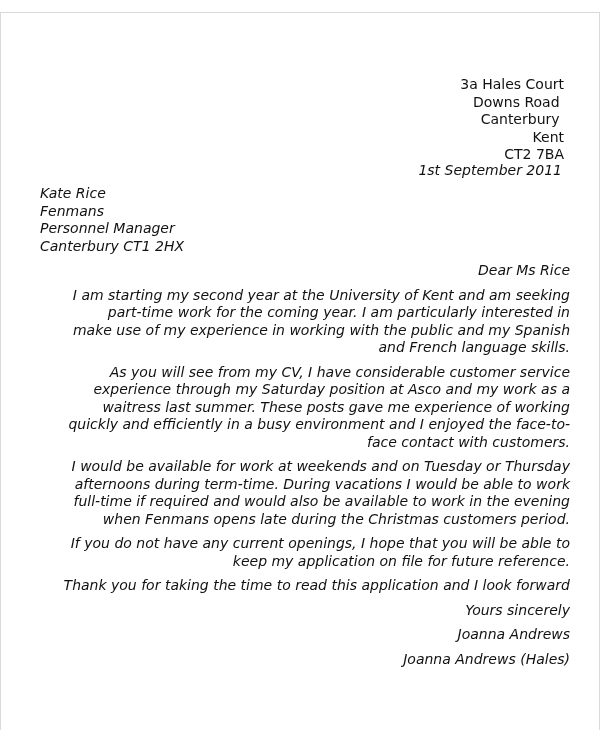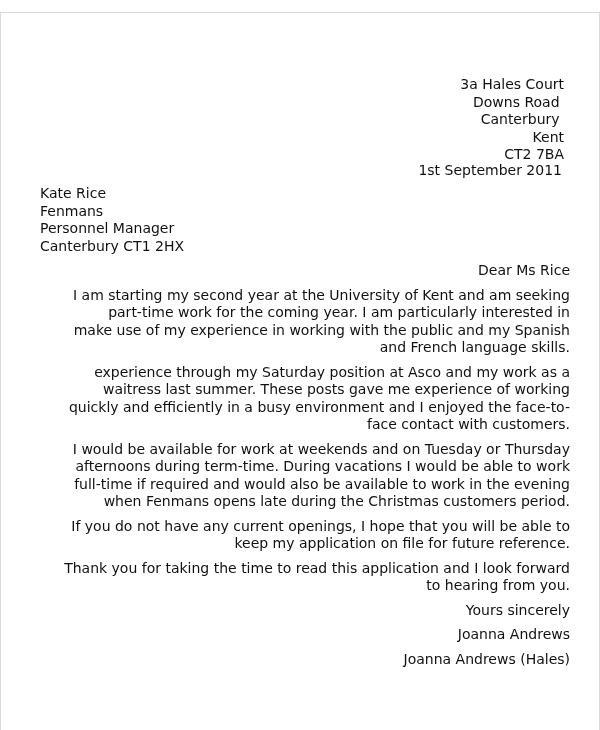--- a/index.html
+++ b/index.html
@@ -31,26 +31,28 @@
       right: 35px;
       top: 63px;
       text-align: right;
     }
     .sender div { white-space: pre; }
     .date {
       position: absolute;
       right: 37px;
       top: 149px;
       white-space: nowrap;
+      font-style: italic;
     }
     .body {
       position: absolute;
       left: 39px;
       top: 172px;
       width: 530px;
+      font-style: italic;
     }
     .recipient div { white-space: nowrap; }
     .para {
       margin-top: 7px;
       text-align: right;
     }
     .para .line {
       display: block;
       white-space: nowrap;
     }
@@ -81,40 +83,40 @@
     <div class="para">Dear Ms Rice</div>
 
     <div class="para">
       <span class="line">I am starting my second year at the University of Kent and am seeking</span>
       <span class="line">part-time work for the coming year. I am particularly interested in</span>
       <span class="line">make use of my experience in working with the public and my Spanish</span>
       <span class="line">and French language skills.</span>
     </div>
 
     <div class="para">
+      <span class="line">As you will see from my CV, I have considerable customer service</span>
       <span class="line">experience through my Saturday position at Asco and my work as a</span>
       <span class="line">waitress last summer. These posts gave me experience of working</span>
       <span class="line">quickly and efficiently in a busy environment and I enjoyed the face-to-</span>
       <span class="line">face contact with customers.</span>
     </div>
 
     <div class="para">
       <span class="line">I would be available for work at weekends and on Tuesday or Thursday</span>
       <span class="line">afternoons during term-time. During vacations I would be able to work</span>
       <span class="line">full-time if required and would also be available to work in the evening</span>
       <span class="line">when Fenmans opens late during the Christmas customers period.</span>
     </div>
 
     <div class="para">
       <span class="line">If you do not have any current openings, I hope that you will be able to</span>
       <span class="line">keep my application on file for future reference.</span>
     </div>
 
     <div class="para">
       <span class="line">Thank you for taking the time to read this application and I look forward</span>
-      <span class="line">to hearing from you.</span>
     </div>
 
     <div class="para">Yours sincerely</div>
     <div class="para">Joanna Andrews</div>
     <div class="para">Joanna Andrews (Hales)</div>
   </div>
 </div>
 
 </body></html>

